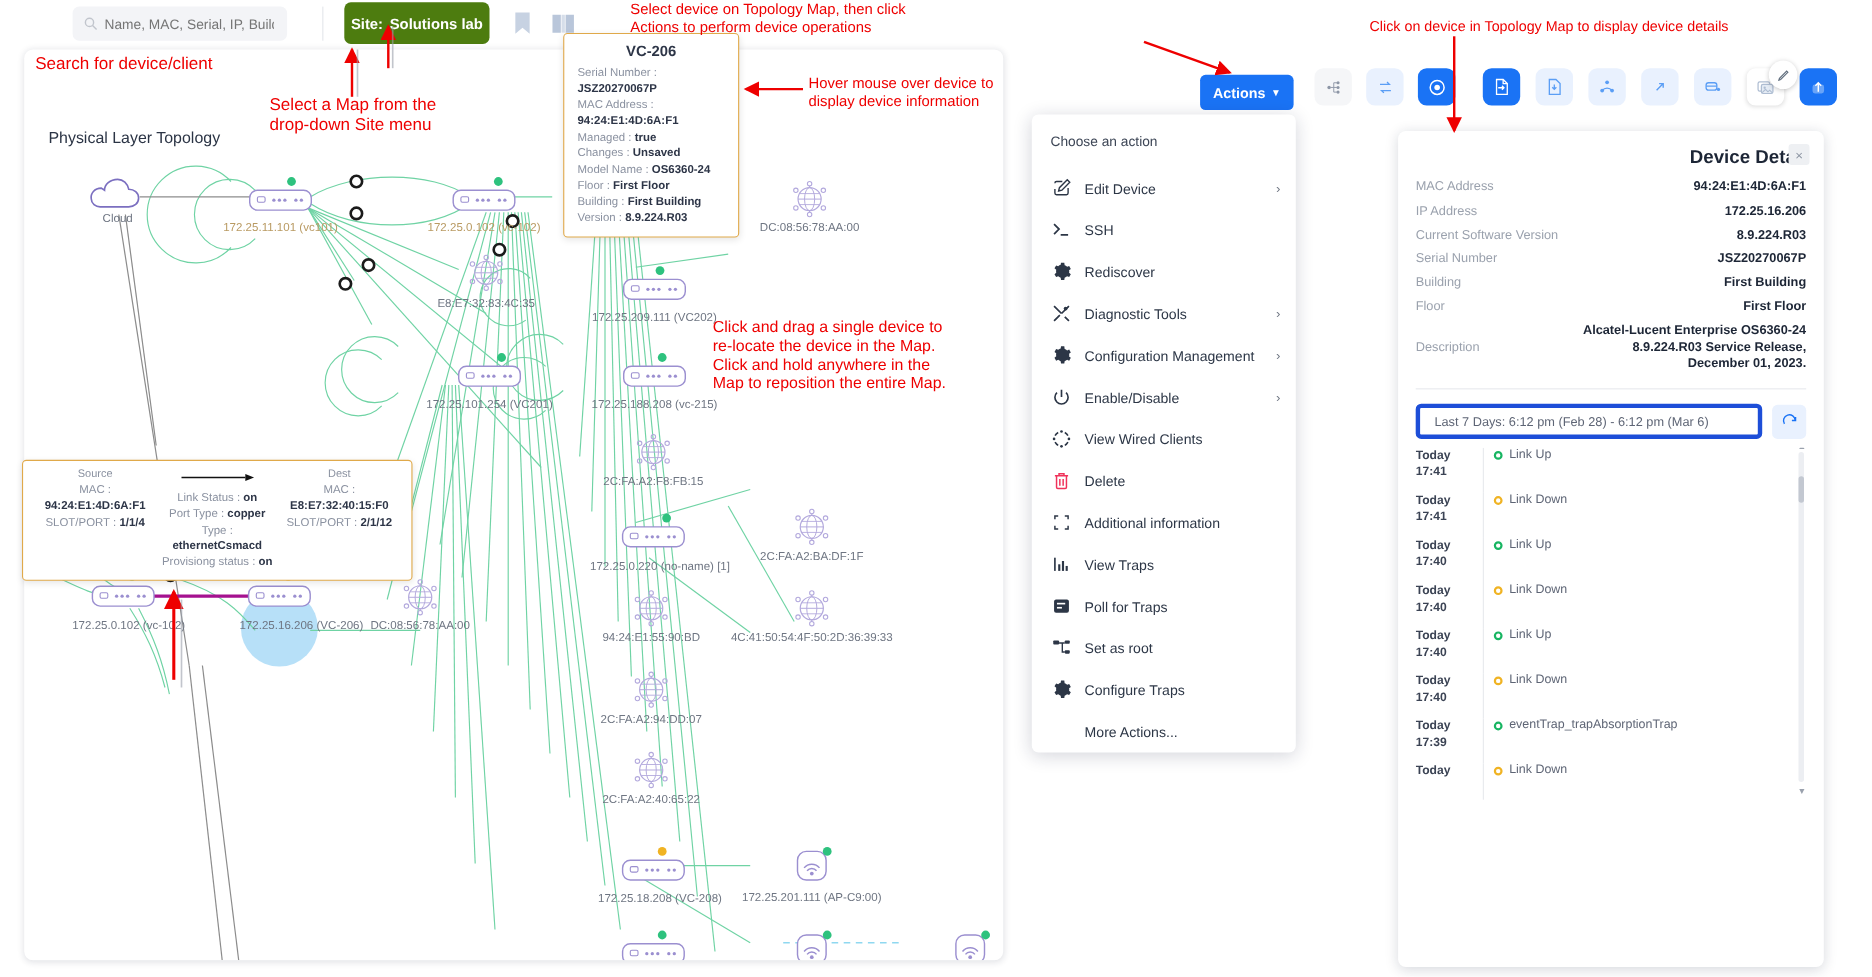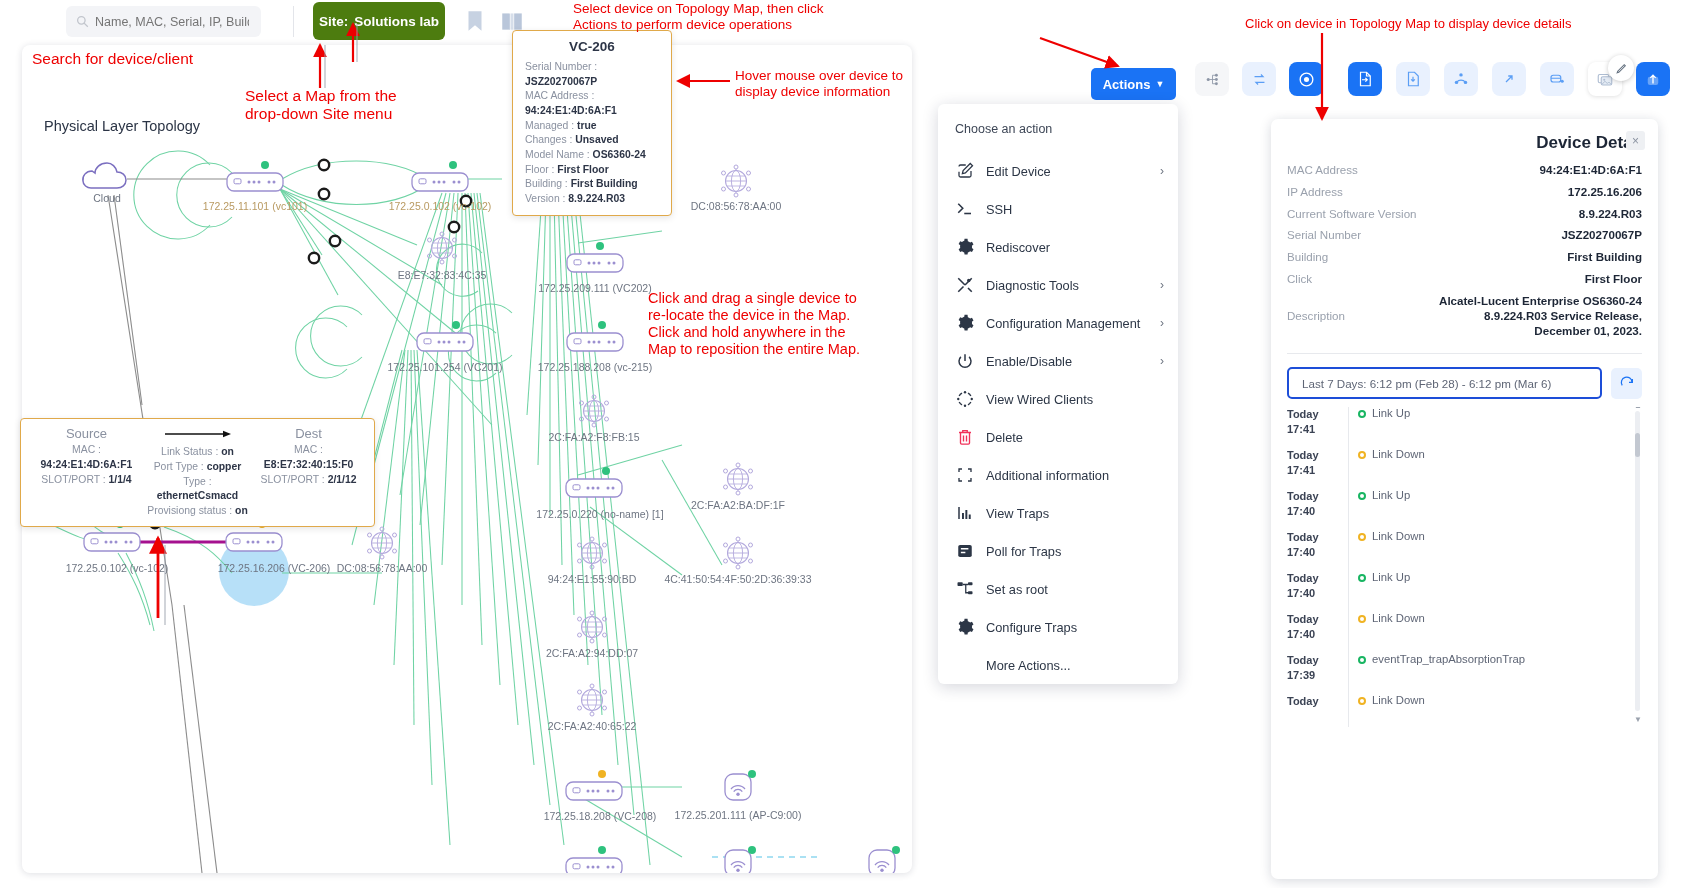--- a/index.html
+++ b/index.html
@@ -88,21 +88,21 @@
     background:#eef0f3; color:#8b93a1; font-size:12px; display:flex; align-items:center;
     justify-content:center; cursor:pointer;
   }
   .kv { display:flex; margin-top:7px; font-size:11.6px; line-height:1.28; }
   .kv .k { color:#9aa1ad; flex:0 0 150px; }
   .kv .v { color:#1d2636; font-weight:bold; flex:1; text-align:right; }
   .detail-hr { border-top:1px solid #e7e9ed; margin:15px 0 0 0; }
 
   .daterow { display:flex; align-items:center; gap:9px; margin-top:13px; }
   .datefield {
-    flex:1; height:32px; border:2px solid #1d4ed8; border-radius:5px;
+    flex:1; height:32px; border:4px solid #1d4ed8; border-radius:5px;
     display:flex; align-items:center; padding:0 13px; font-size:11.6px; color:#5e6575; cursor:pointer;
   }
   .refresh-btn {
     width:31px; height:31px; border-radius:5px; background:#e9f1fe;
     display:flex; align-items:center; justify-content:center; cursor:pointer; flex:0 0 31px;
   }
   .eventlist { margin-top:8px; height:320px; overflow:hidden; position:relative; }
   .event {
     display:flex; height:41px; position:relative;
   }
@@ -124,21 +124,21 @@
   }
   .tip-device { left:512px; top:30px; width:160px; }
   .tip-device .tt-title { text-align:center; font-size:13.5px; font-weight:bold; color:#2d3547; margin-bottom:6px; }
   .tip-row { text-align:left; font-size:10.4px; line-height:1.41; color:#2d3547; }
   .tip-row .tk { color:#8a91a0; }
   .tip-row .tv { font-weight:bold; }
 
   .tip-link { left:20px; top:418px; width:355px; padding:7px 10px; }
   .tip-link .cols { display:flex; }
   .tip-link .col { flex:1; text-align:center; }
-  .tip-link .hdr { font-size:13px; color:#8a91a0; margin-bottom:2px; }
+  .tip-link .hdr { font-size:10px; color:#8a91a0; margin-bottom:2px; }
   .tip-link .ln { font-size:10.4px; color:#2d3547; line-height:1.42; }
   .tip-link .ln .tk { color:#8a91a0; }
   .tip-link .ln .tv { font-weight:bold; }
   .tip-link .mid-arrow { margin:3px auto 4px auto; width:70px; }
   .tip-link .centerlines { text-align:center; margin-top:-2px; }
 
   
   .anno {
     position:absolute; color:#ee0000; font-weight:normal; font-family:"Liberation Sans", sans-serif;
     line-height:1.18; white-space:pre-line;
@@ -754,21 +754,21 @@
         </div>
       <div class="kv">
           <span class="k">Serial Number</span>
           <span class="v">JSZ20270067P</span>
         </div>
       <div class="kv">
           <span class="k">Building</span>
           <span class="v">First Building</span>
         </div>
       <div class="kv">
-          <span class="k">Click</span>
+          <span class="k">Floor</span>
           <span class="v">First Floor</span>
         </div>
       <div class="kv" style="align-items:center;">
           <span class="k">Description</span>
           <span class="v">Alcatel-Lucent Enterprise OS6360-24 8.9.224.R03 Service Release, December 01, 2023.</span>
         </div>
     </div>
 
     <div class="detail-hr"></div>
 

